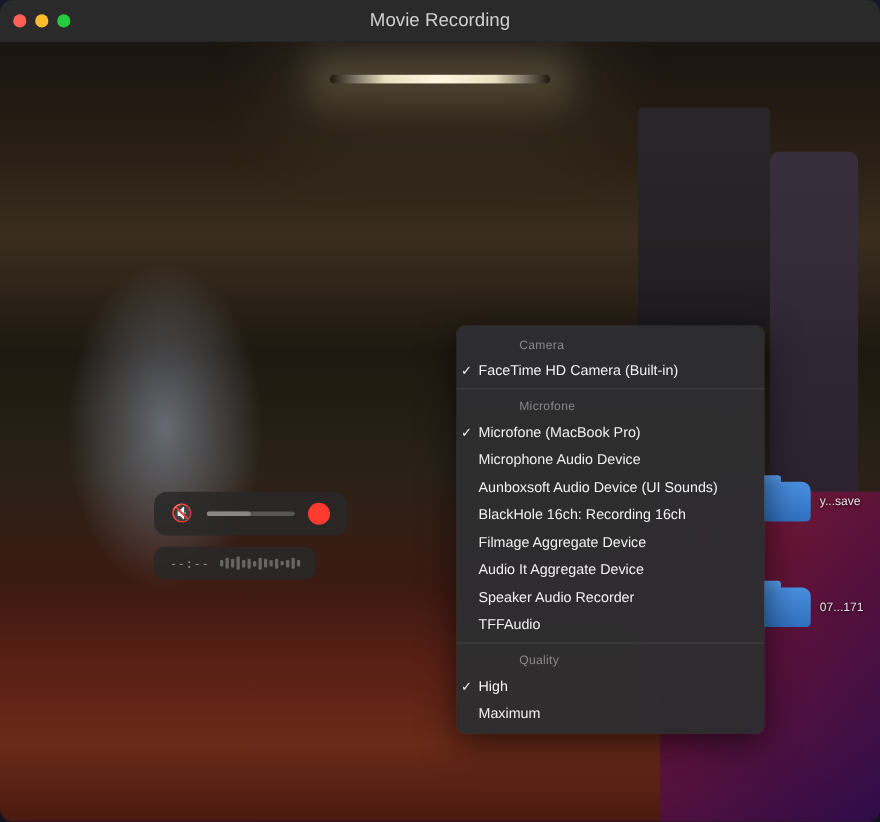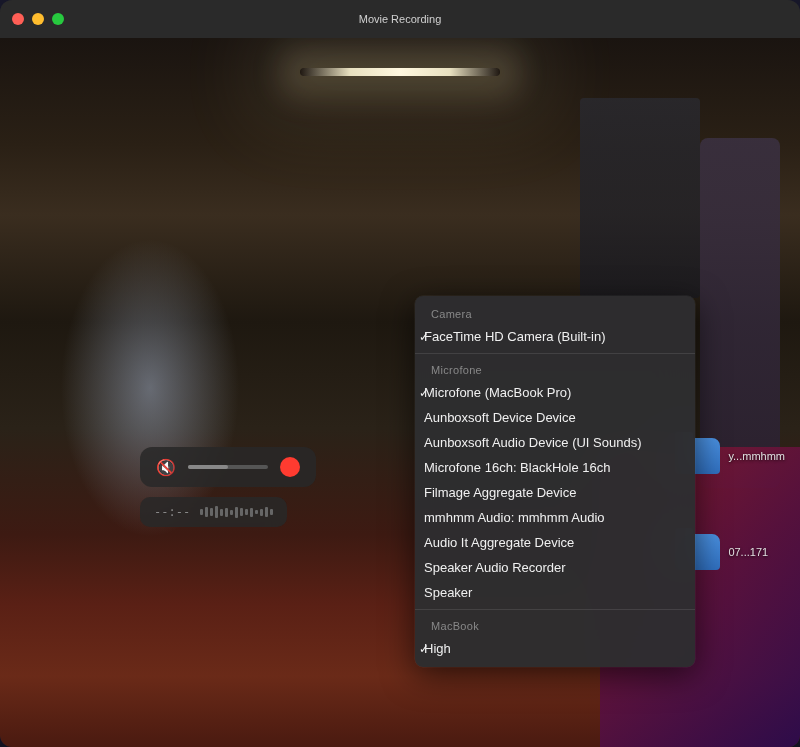--- a/index.html
+++ b/index.html
@@ -46,21 +46,21 @@
       border-radius: 50%;
       cursor: pointer;
     }
 
     .tl-close { background: #ff5f56; }
     .tl-minimize { background: #ffbd2e; }
     .tl-maximize { background: #27c93f; }
 
     .title-text {
       color: #d0d0d0;
-      font-size: 11px;
+      font-size: 17px;
       font-weight: 500;
     }
 
     
     .video-area {
       width: 100%;
       height: 709px;
       position: relative;
       overflow: hidden;
     }
@@ -259,26 +259,27 @@
       padding: 6px 0;
       overflow: hidden;
     }
 
     .menu-section-label {
       color: #888;
       font-size: 11px;
       padding: 6px 16px 4px;
       font-weight: 400;
       letter-spacing: 0.3px;
+      margin-left: 41px;
     }
 
     .menu-item {
       display: flex;
       align-items: center;
-      padding: 5px 5px;
+      padding: 5px 16px;
       color: #f0f0f0;
       font-size: 13px;
       cursor: pointer;
       position: relative;
       min-height: 24px;
     }
 
     .menu-item.checked::before {
       content: '✓';
       position: absolute;
@@ -315,21 +316,21 @@
     <div class="camera-bg"></div>
     <div class="ceiling-light"></div>
     <div class="window-light"></div>
     <div class="bg-element-1"></div>
     <div class="bg-element-2"></div>
     <div class="desktop-area"></div>
 
     <div class="folder-items">
       <div class="folder-item">
         <div class="folder-icon"></div>
-        <span class="folder-label">y...mmhmm</span>
+        <span class="folder-label">y...save</span>
       </div>
       <div class="folder-item">
         <div class="folder-icon"></div>
         <span class="folder-label">07...171</span>
       </div>
     </div>
 
     <div class="recording-controls">
       <span class="mute-icon">🔇</span>
       <div class="volume-slider">
@@ -366,45 +367,45 @@
         <span class="menu-item-text">FaceTime HD Camera (Built-in)</span>
       </div>
 
       <div class="menu-divider"></div>
 
       <div class="menu-section-label">Microfone</div>
       <div class="menu-item checked">
         <span class="menu-item-text">Microfone (MacBook Pro)</span>
       </div>
       <div class="menu-item">
-        <span class="menu-item-text">Aunboxsoft Device Device</span>
+        <span class="menu-item-text">Microphone Audio Device</span>
       </div>
       <div class="menu-item">
         <span class="menu-item-text">Aunboxsoft Audio Device (UI Sounds)</span>
       </div>
       <div class="menu-item">
-        <span class="menu-item-text">Microfone 16ch: BlackHole 16ch</span>
+        <span class="menu-item-text">BlackHole 16ch: Recording 16ch</span>
       </div>
       <div class="menu-item">
         <span class="menu-item-text">Filmage Aggregate Device</span>
       </div>
       <div class="menu-item">
-        <span class="menu-item-text">mmhmm Audio: mmhmm Audio</span>
-      </div>
-      <div class="menu-item">
         <span class="menu-item-text">Audio It Aggregate Device</span>
       </div>
       <div class="menu-item">
         <span class="menu-item-text">Speaker Audio Recorder</span>
       </div>
       <div class="menu-item">
-        <span class="menu-item-text">Speaker</span>
+        <span class="menu-item-text">TFFAudio</span>
       </div>
 
       <div class="menu-divider"></div>
 
-      <div class="menu-section-label">MacBook</div>
+      <div class="menu-section-label">Quality</div>
       <div class="menu-item checked">
         <span class="menu-item-text">High</span>
+      </div>
+      <div class="menu-item">
+        <span class="menu-item-text">Maximum</span>
       </div>
     </div>
   </div>
 </div>
 
 </body></html>

